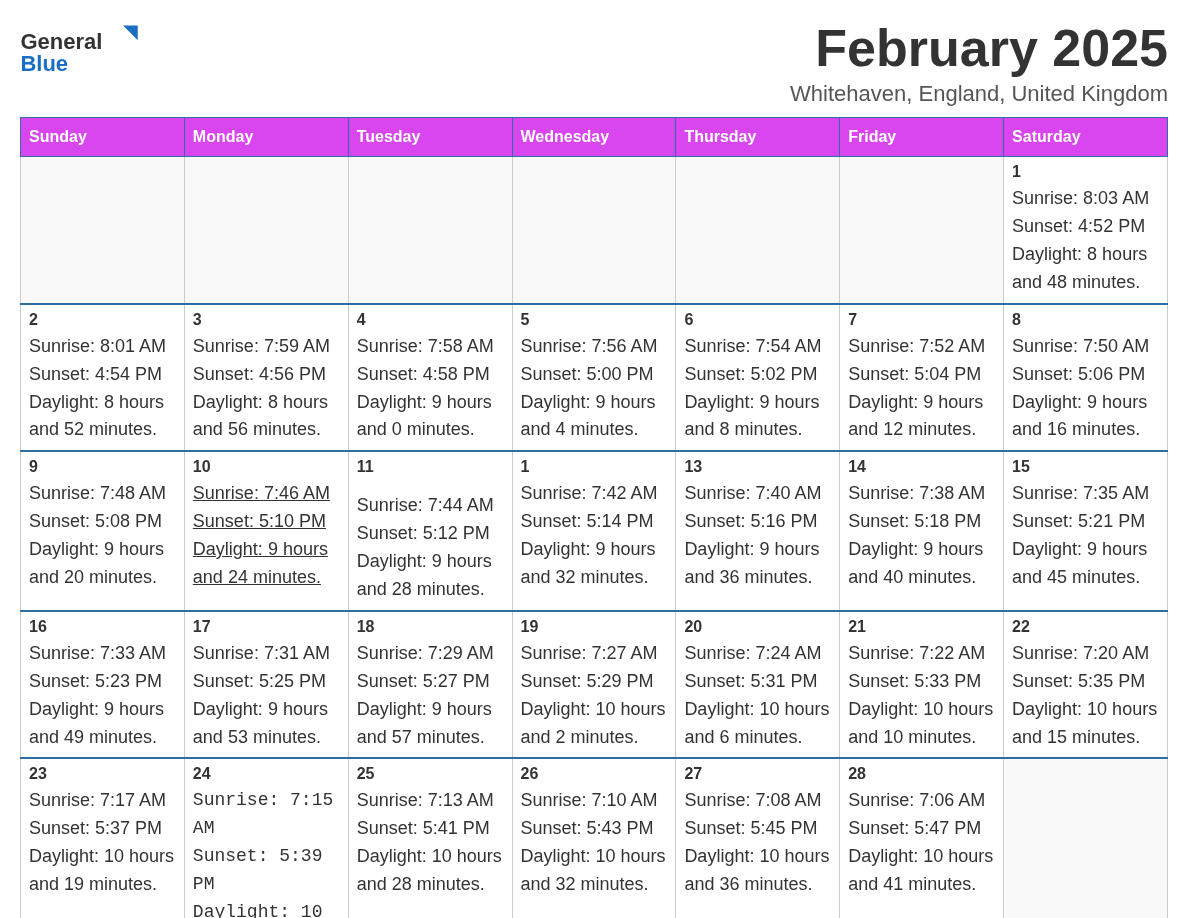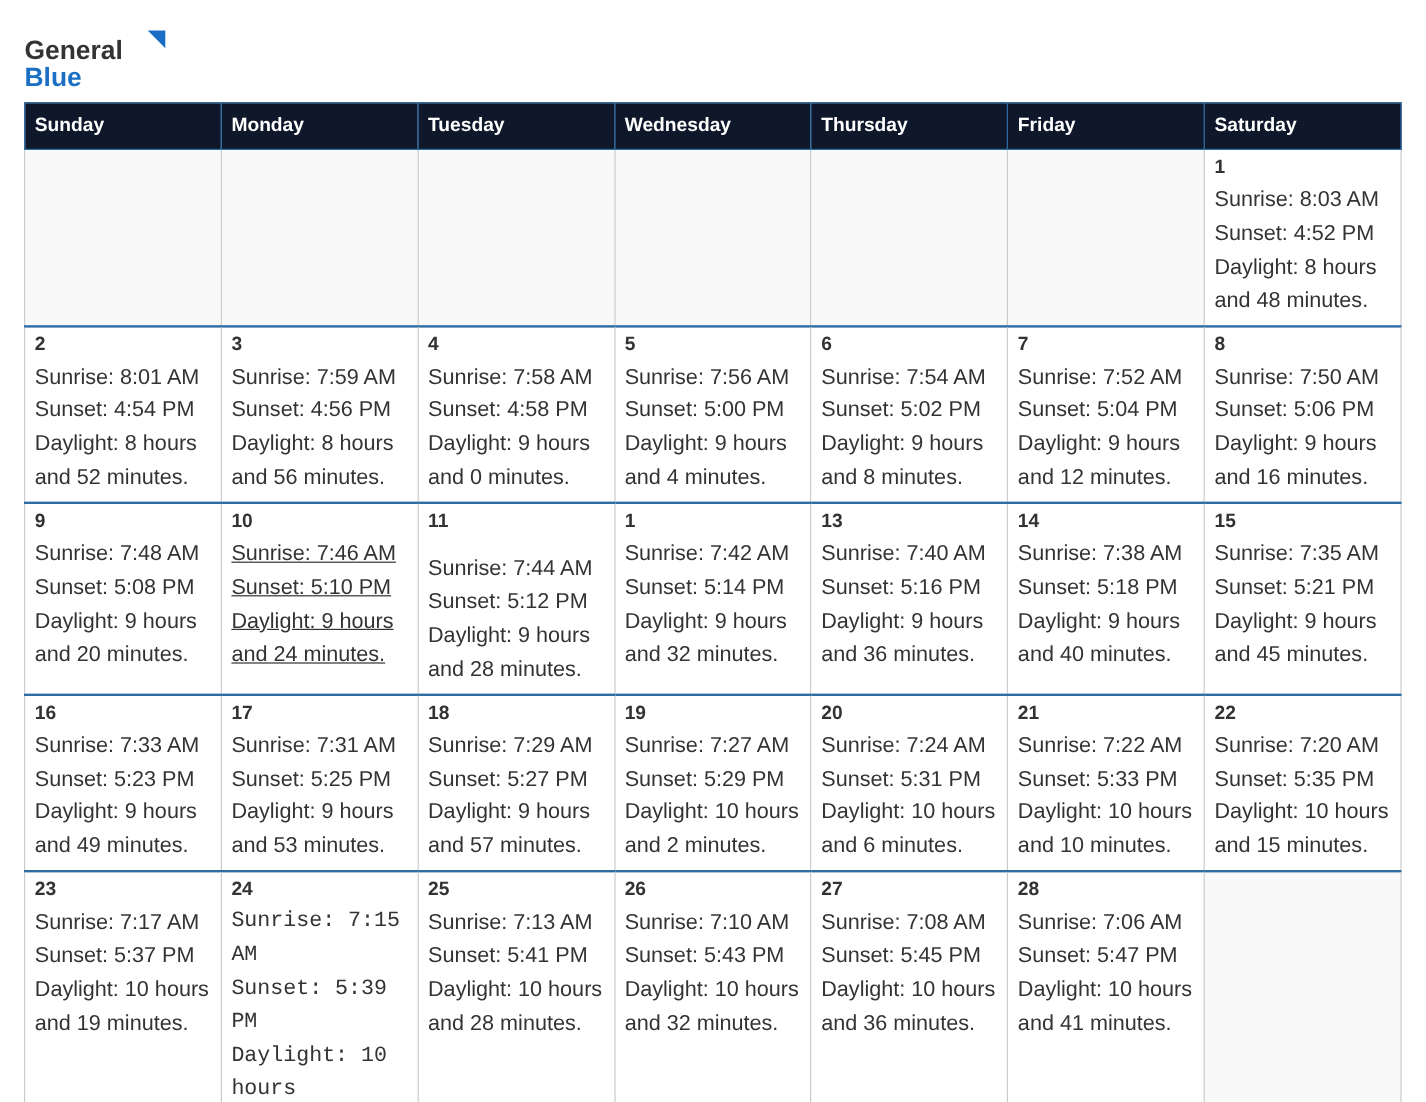--- a/index.html
+++ b/index.html
@@ -39,21 +39,21 @@
       font-size: 22px;
       color: #555;
       margin-top: 4px;
     }
     .calendar-table {
       width: 100%;
       border-collapse: collapse;
       margin-top: 10px;
     }
     .calendar-table th {
-      background-color: #0f172a;
+      background-color: #d946ef;
       color: #fff;
       font-size: 16px;
       font-weight: bold;
       padding: 10px 8px;
       text-align: left;
       border: 1px solid #2e6da4;
     }
     .calendar-table td {
       vertical-align: top;
       border: 1px solid #ccc;
@@ -92,20 +92,22 @@
     <svg class="logo-svg" viewBox="0 0 130 60">
 
       <text x="0" y="32" font-family="Arial, sans-serif" font-size="24" font-weight="bold" fill="#333">General</text>
 
       <polygon points="112,6 128,6 128,22" fill="#1a6fc4"></polygon>
 
       <text x="0" y="56" font-family="Arial, sans-serif" font-size="24" font-weight="bold" fill="#1a6fc4">Blue</text>
     </svg>
   </div>
   <div class="title-block">
+    <div class="calendar-title">February 2025</div>
+    <div class="calendar-subtitle">Whitehaven, England, United Kingdom</div>
   </div>
 </div>
 
 <table class="calendar-table">
   <thead>
     <tr>
       <th>Sunday</th>
       <th>Monday</th>
       <th>Tuesday</th>
       <th>Wednesday</th>

